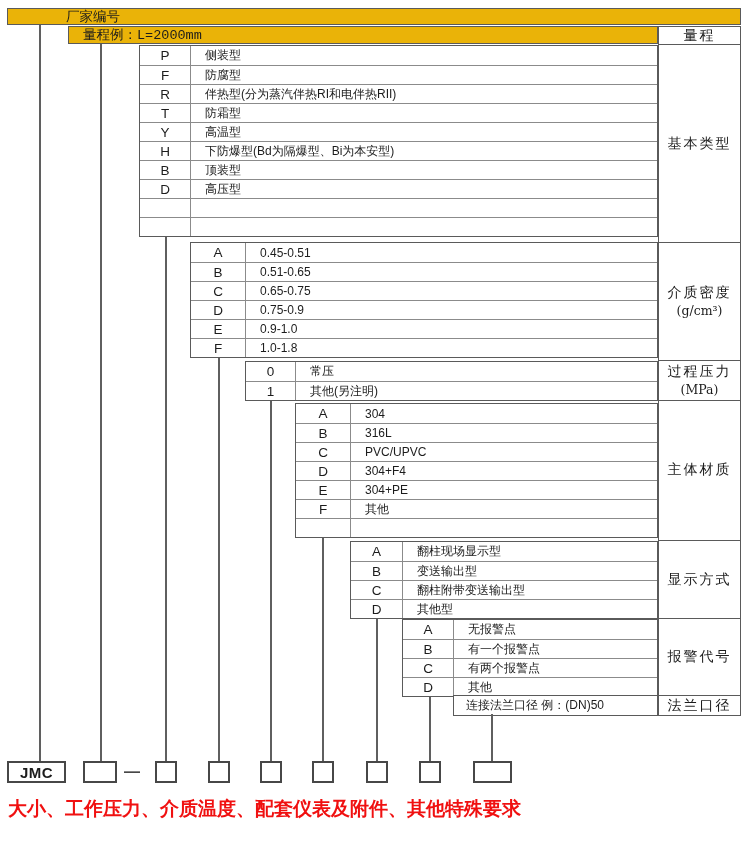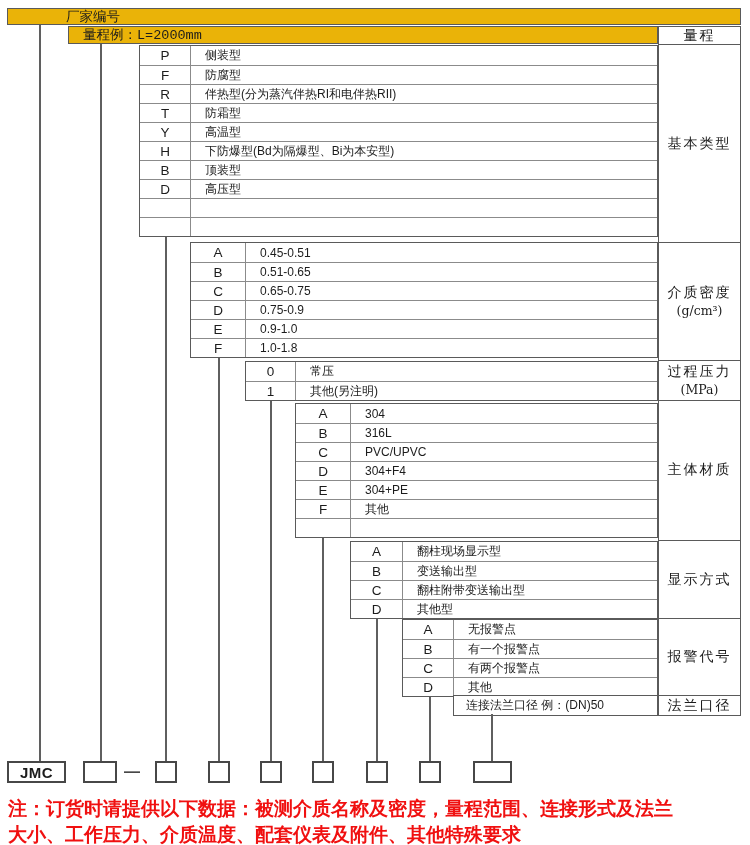--- a/index.html
+++ b/index.html
@@ -249,17 +249,16 @@
   <div class="sep" style="left:121px;width:22px;">—</div>
   <div class="cbox" style="left:155px;width:22px;"></div>
   <div class="cbox" style="left:208px;width:22px;"></div>
   <div class="cbox" style="left:260px;width:22px;"></div>
   <div class="cbox" style="left:312px;width:22px;"></div>
   <div class="cbox" style="left:366px;width:22px;"></div>
   <div class="cbox" style="left:419px;width:22px;"></div>
   <div class="cbox" style="left:473px;width:39px;"></div>
 
   <div class="note">
-    <div>注：订货时请提供以下数据：被测介质名称及密度，量程范围、连接形式及法兰</div>
     <div>大小、工作压力、介质温度、配套仪表及附件、其他特殊要求</div>
   </div>
 
 </div>
 
 </body></html>

